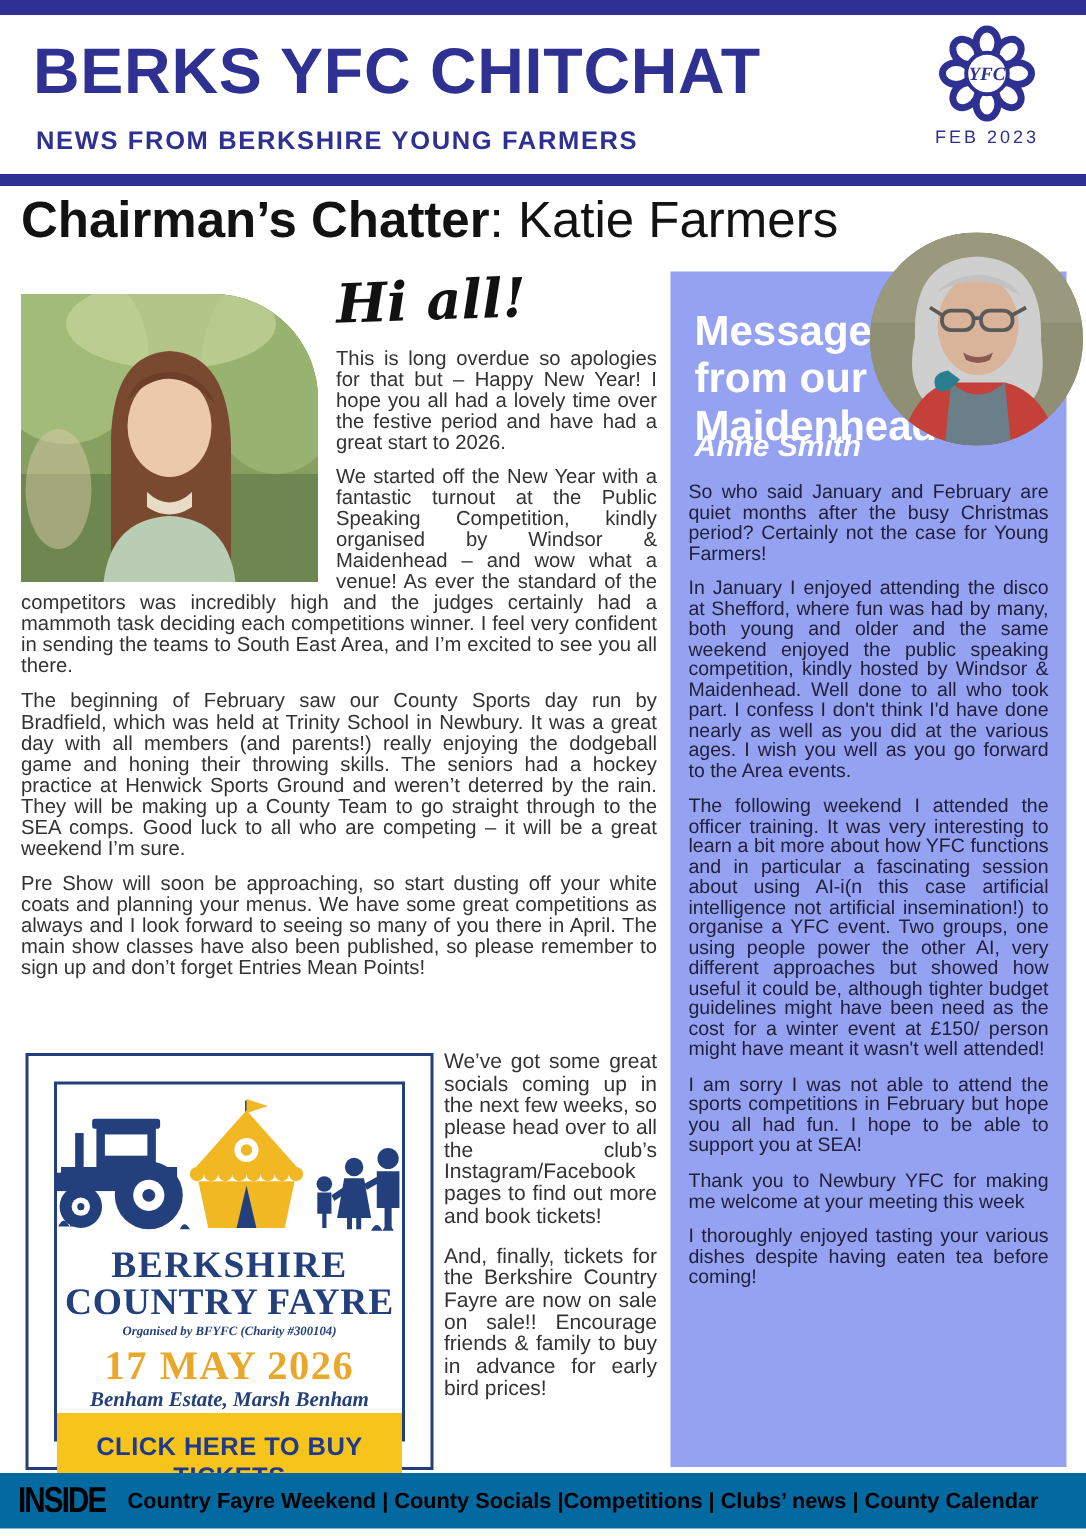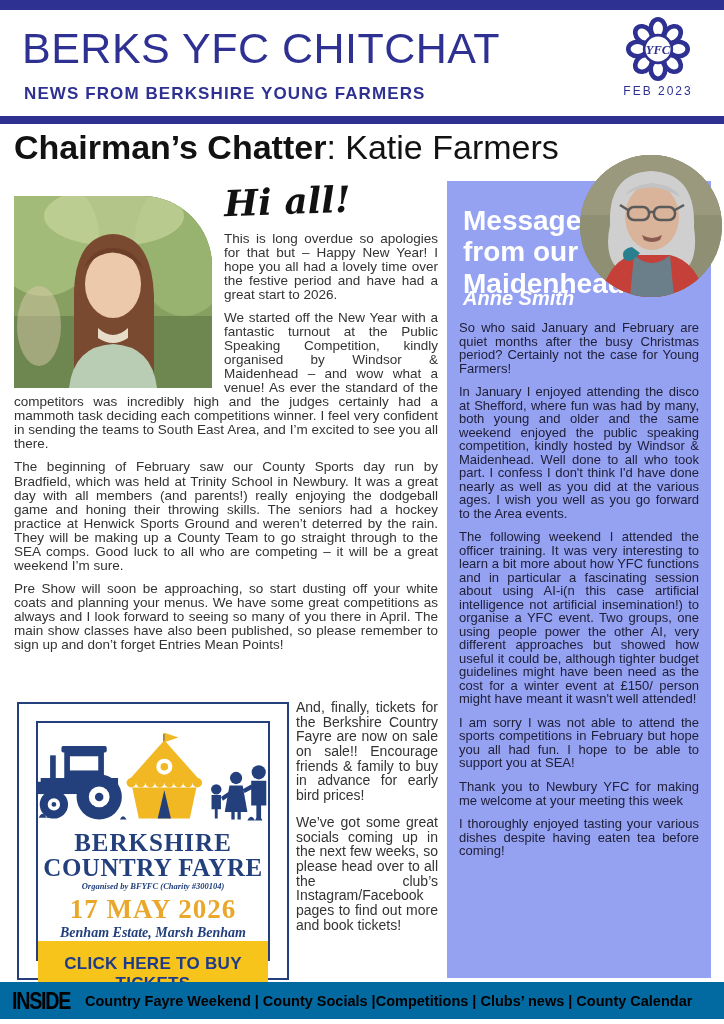--- a/index.html
+++ b/index.html
@@ -1,21 +1,21 @@
 <!DOCTYPE html>
 <html><head>
 <meta charset="utf-8">
 <style>
   html,body{margin:0;padding:0;background:#e8e8e8;}
   .page{position:relative;width:724px;height:1024px;background:#ffffff;overflow:hidden;
         font-family:"Liberation Sans",sans-serif;margin:0 auto;}
   
   .top-rule{position:absolute;left:0;top:0;width:724px;height:10px;background:#2e3192;}
   .header{position:absolute;left:0;top:10px;width:724px;height:106px;background:#fff;}
-  .header-title{position:absolute;left:22px;top:14px;font-size:43px;font-weight:400;
+  .header-title{position:absolute;left:22px;top:14px;font-size:43px;font-weight:700;
         color:#2e3192;letter-spacing:.5px;white-space:nowrap;}
   .header-sub{position:absolute;left:24px;top:74px;font-size:17px;font-weight:700;
         color:#2e3192;letter-spacing:1.1px;white-space:nowrap;}
   .logo-wrap{position:absolute;right:16px;top:6px;width:100px;text-align:center;}
   .logo-wrap svg{display:block;margin:0 auto;}
   .issue{font-size:12px;color:#2e3192;letter-spacing:2px;margin-top:2px;}
   .header-rule{position:absolute;left:0;top:116px;width:724px;height:8px;background:#2e3192;}
   
   .chair-heading{position:absolute;left:14px;top:128px;font-size:34px;color:#121212;white-space:nowrap;}
   .chair-heading .b{font-weight:800;}
@@ -196,22 +196,22 @@
       <div class="poster-t1">BERKSHIRE</div>
       <div class="poster-t2">COUNTRY FAYRE</div>
       <div class="poster-org">Organised by BFYFC (Charity #300104)</div>
       <div class="poster-date">17 MAY 2026</div>
       <div class="poster-venue">Benham Estate, Marsh Benham</div>
       <button class="poster-cta">CLICK HERE TO BUY TICKETS</button>
     </div>
   </div>
 
   <div class="socials-col">
+    <p>We’ve got some great socials coming up in the next few weeks, so please head over to all the club’s Instagram/Facebook pages to find out more and book tickets!</p>
     <p>And, finally, tickets for the Berkshire Country Fayre are now on sale on sale!! Encourage friends &amp; family to buy in advance for early bird prices!</p>
-    <p>We’ve got some great socials coming up in the next few weeks, so please head over to all the club’s Instagram/Facebook pages to find out more and book tickets!</p>
   </div>
 
   <div class="sidebar">
     <div class="sb-heading">
       <div>Message</div>
       <div>from our</div>
       <div>Maidenhead:</div>
     </div>
     <div class="sb-name">Anne Smith</div>
     <div class="sb-text">

